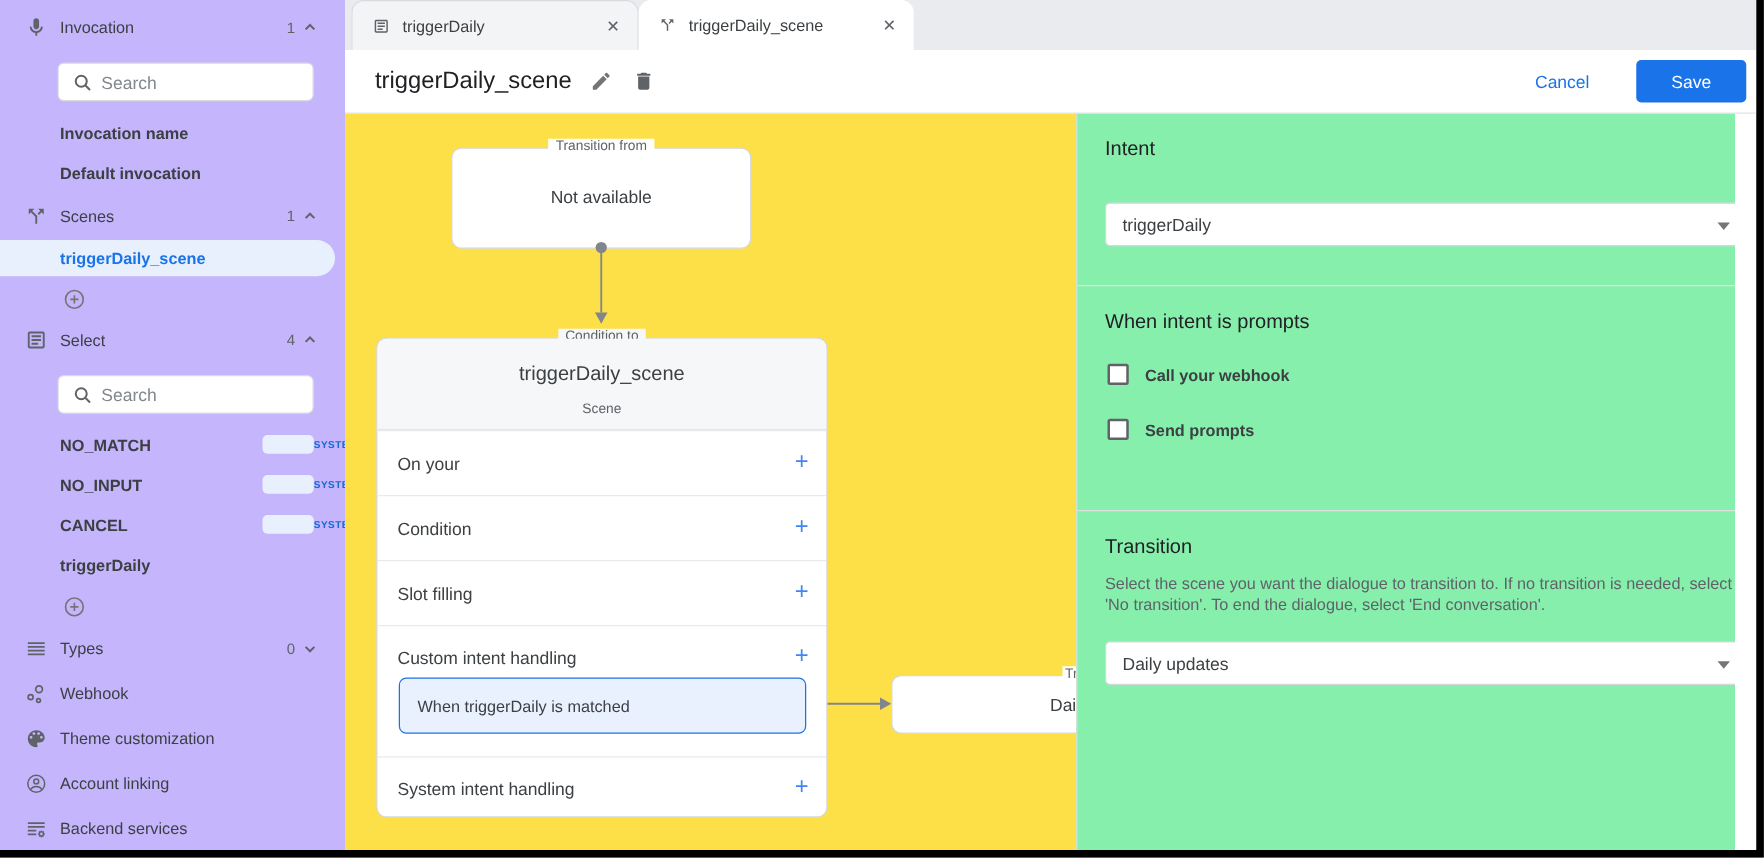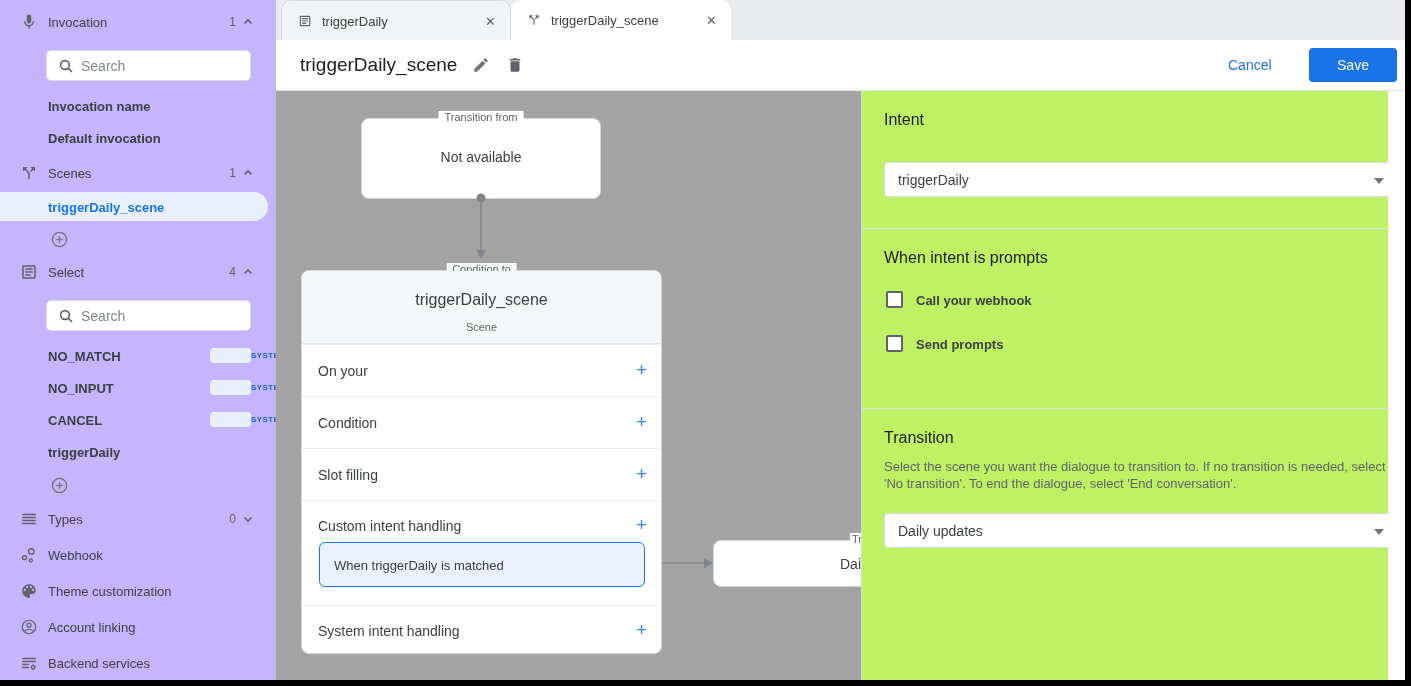--- a/index.html
+++ b/index.html
@@ -34,21 +34,21 @@
   .tab .tlabel { position:absolute; left:40px; top:50%; transform:translateY(-50%); font-size:13px; color:#3c4043; }
   .tab .tclose { position:absolute; right:14px; top:50%; transform:translateY(-50%); font-size:13px; color:#5f6368; cursor:pointer; }
 
   .titlebar { position:absolute; left:0; top:40px; width:1129px; height:51px; background:#fff; border-bottom:1px solid #e1e4e8; }
   .page-title { position:absolute; left:24px; top:50%; transform:translateY(-50%); font-size:19px; color:#202124; }
   .tb-icon { position:absolute; top:50%; transform:translateY(-50%); width:18px; height:18px; cursor:pointer; }
   .cancel-btn { position:absolute; left:952px; top:50%; transform:translateY(-50%); font-size:14px; font-weight:500; color:#1a73e8; cursor:pointer; }
   .save-btn { position:absolute; left:1033px; top:8px; width:88px; height:34px; background:#1a73e8; color:#fff; font-size:14px; font-weight:500; border:none; border-radius:4px; text-align:center; line-height:34px; cursor:pointer; }
 
   
-  .canvas { position:absolute; left:0; top:91px; width:585px; height:589px; background:#a3a3a3; overflow:hidden; }
+  .canvas { position:absolute; left:0; top:91px; width:585px; height:589px; background:#fde047; overflow:hidden; }
   .flow-box { position:absolute; background:#fff; border:1px solid #d5d8dc; border-radius:8px; }
   .legend { position:absolute; top:-8px; font-size:11px; color:#5f6368; background:#fff; padding:0 6px; white-space:nowrap; }
   .from-box { left:85px; top:27px; width:240px; height:81px; }
   .from-box .legend { left:50%; transform:translateX(-50%); }
   .from-text { position:absolute; left:0; top:30px; width:100%; text-align:center; font-size:14px; color:#3c4043; }
   .to-box { left:25px; top:179px; width:361px; height:384px; }
   .to-box .legend { left:50%; transform:translateX(-50%); background:#f6f7f8; }
   .to-header { position:absolute; left:0; top:0; width:100%; height:73px; background:#f6f7f8; border-radius:8px 8px 0 0; border-bottom:1px solid #e3e5e8; }
   .to-title { position:absolute; left:0; top:20px; width:100%; text-align:center; font-size:16px; color:#3c4043; }
   .to-sub { position:absolute; left:0; top:50px; width:100%; text-align:center; font-size:11px; color:#5f6368; }
@@ -56,21 +56,21 @@
   .scene-row .rlabel { position:absolute; left:16px; font-size:14px; color:#3c4043; }
   .scene-row .plus { position:absolute; right:14px; font-size:19px; color:#4285f4; cursor:pointer; }
   .sub-box { position:absolute; left:17px; top:271px; width:326px; height:45px; background:#e9f1fe; border:1.5px solid #1a73e8; border-radius:6px; }
   .sub-box span { position:absolute; left:14px; top:50%; transform:translateY(-50%); font-size:13px; color:#3c4043; }
   .next-box { left:437px; top:449px; width:170px; height:47px; }
   .next-box .legend { left:136px; padding:0 2px; }
   .next-text { position:absolute; left:126px; top:50%; transform:translateY(-50%); font-size:14px; color:#3c4043; }
   .connectors { position:absolute; left:0; top:0; pointer-events:none; }
 
   
-  .panel { position:absolute; left:585px; top:91px; width:527px; height:589px; background:#bef264; border-left:1px solid #dadce0; overflow:hidden; }
+  .panel { position:absolute; left:585px; top:91px; width:527px; height:589px; background:#86efac; border-left:1px solid #dadce0; overflow:hidden; }
   .p-heading { position:absolute; left:22px; font-size:16px; color:#202124; }
   .pdivider { position:absolute; left:0; width:100%; height:1px; background:#e0e0e0; }
   .dropdown { position:absolute; left:22px; width:514px; height:35px; border:1px solid #d5d8dc; border-radius:4px; background:#fff; cursor:pointer; }
   .dropdown .dval { position:absolute; left:13px; top:50%; transform:translateY(-50%); font-size:14px; color:#3c4043; }
   .dropdown .caret { position:absolute; right:13px; top:15px; width:0; height:0; border-left:5px solid transparent; border-right:5px solid transparent; border-top:6px solid #757575; }
   .checkbox { position:absolute; left:24px; width:17px; height:17px; border:2px solid #5f6368; border-radius:2px; background:#fff; cursor:pointer; }
   .cb-label { position:absolute; left:54px; font-size:13px; font-weight:bold; color:#3c4043; }
   .p-desc { position:absolute; left:22px; top:368px; width:505px; font-size:13px; line-height:16.5px; color:#5f6368; }
   .chev-btn { position:absolute; left:528px; top:22px; width:28px; height:28px; border-radius:50%; background:#e8f0fe; cursor:pointer; }
   .chev-btn svg { position:absolute; left:7px; top:6px; }

